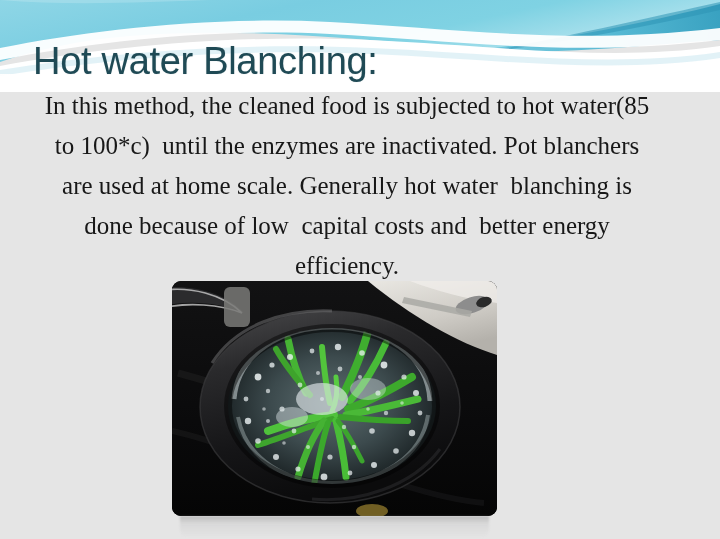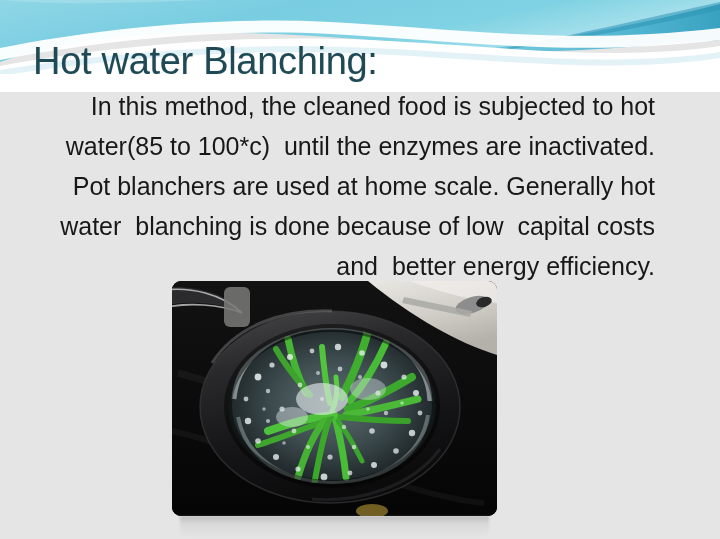--- a/index.html
+++ b/index.html
@@ -52,25 +52,25 @@
     white-space: nowrap;
     text-shadow: 0 0 1px rgba(31,74,85,0.25);
   }
 
   
   #body-text {
     position: absolute;
     left: 39px;
     top: 86px;
     width: 616px;
-    font-family: Liberation Sans, sans-serif;
+    font-family: Liberation Serif, serif;
     font-size: 25px;
     line-height: 40px;
     color: #181818;
-    text-align: right;
+    text-align: center;
     white-space: pre-wrap;
   }
 
   
   #photo-wrap {
     position: absolute;
     left: 172px;
     top: 281px;
     width: 325px;
     height: 235px;

